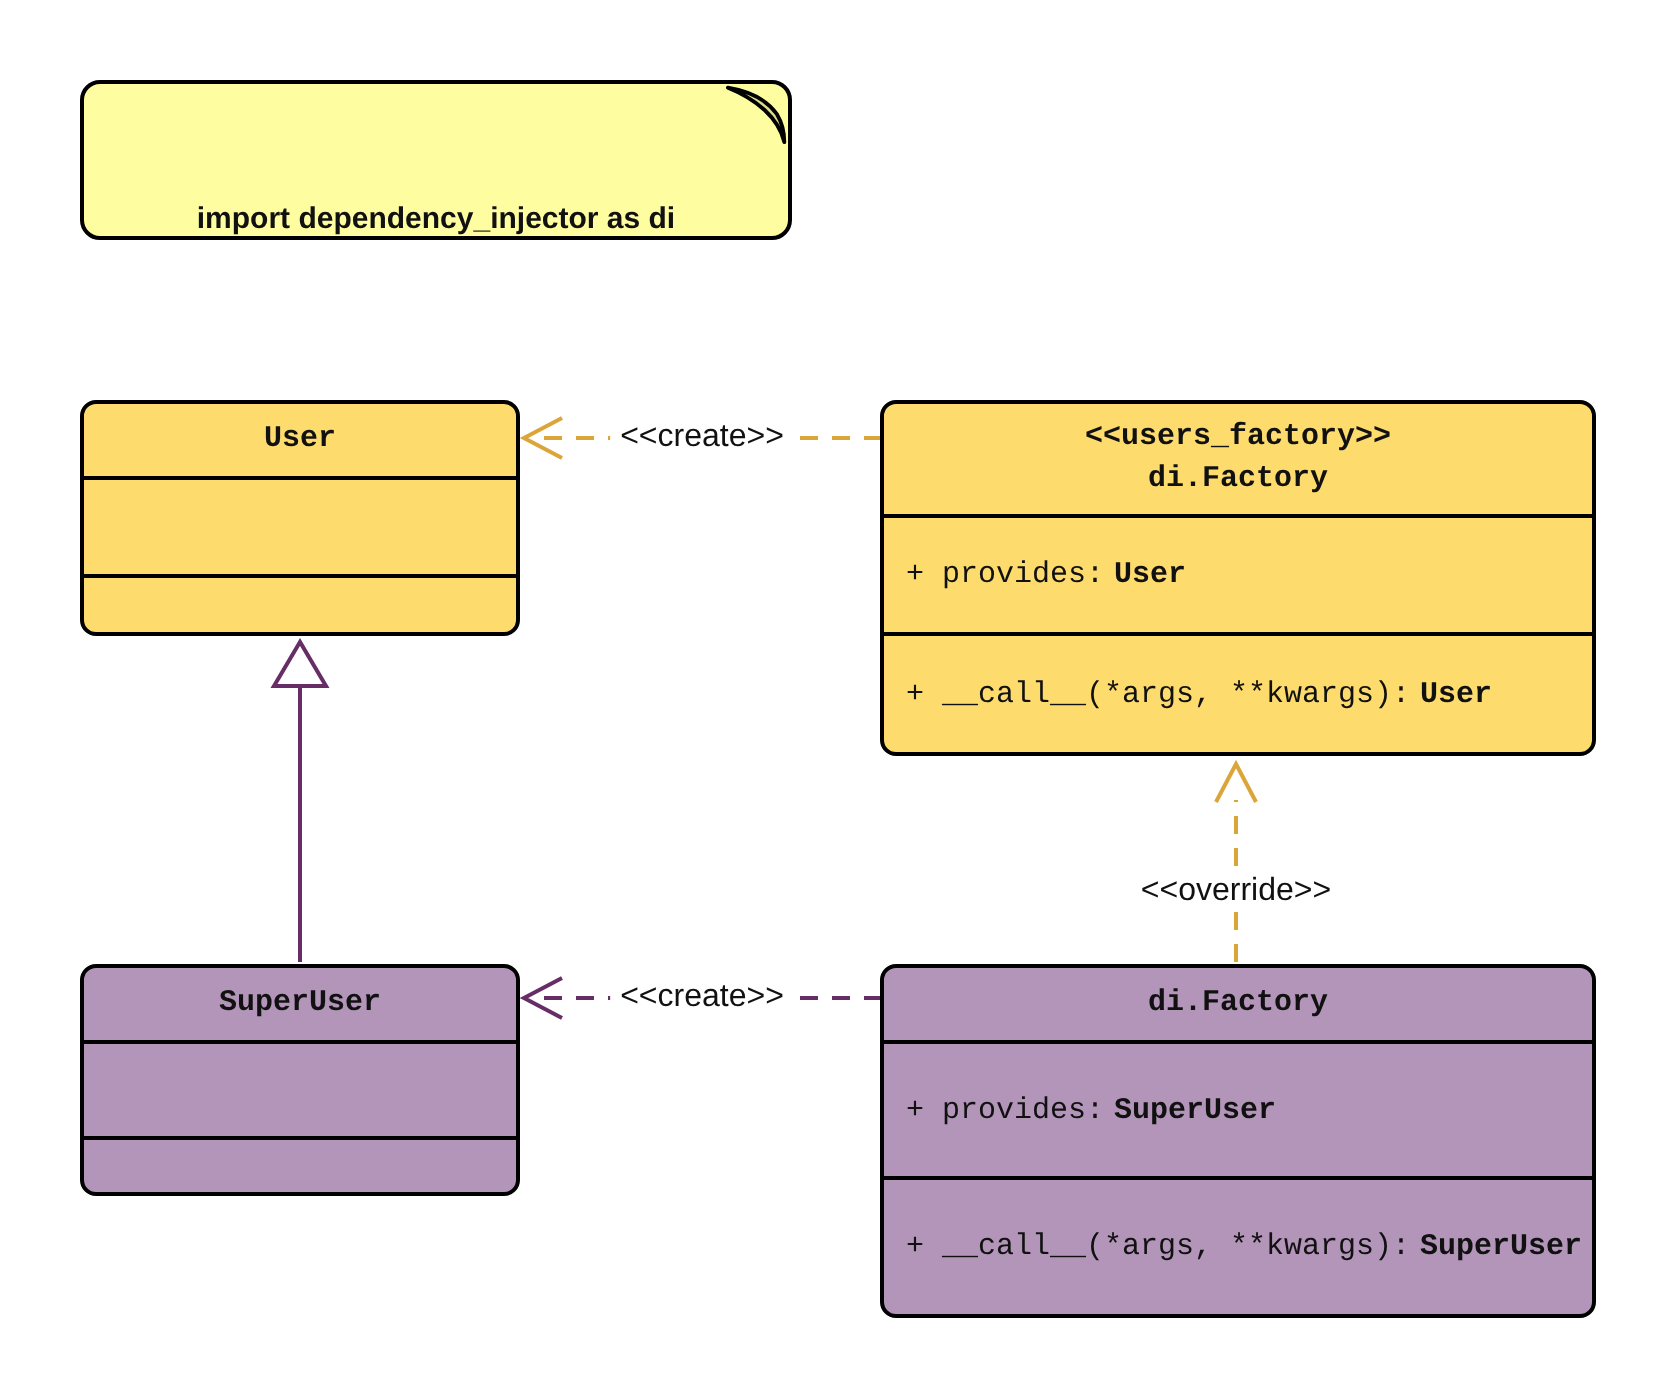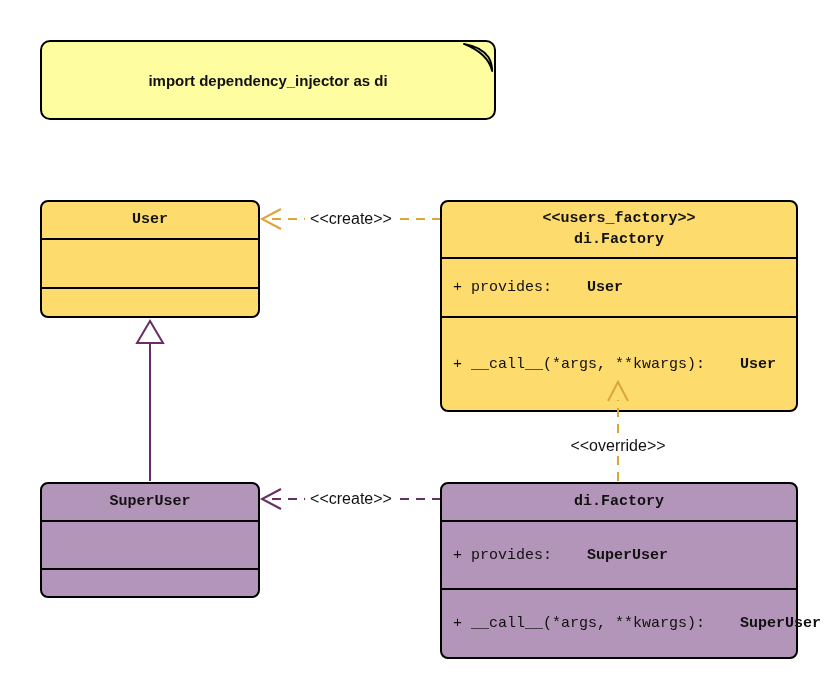--- a/index.html
+++ b/index.html
@@ -11,48 +11,48 @@
     --purple-line:#662D66;
     --border:#000000;
   }
   html,body{margin:0;padding:0;background:#ffffff;}
   .canvas{
     position:relative;width:840px;height:700px;background:#ffffff;
     font-family:"Liberation Sans", sans-serif;overflow:hidden;color:#111;
   }
   
   .note{
-    position:absolute;left:40px;top:40px;width:456px;height:80px;
+    position:absolute;left:40px;top:40px;width:356px;height:80px;
     background:var(--note-fill);border:2px solid var(--border);
     border-radius:10px;box-sizing:border-box;
-    display:flex;align-items:center;justify-content:center;
+    display:flex;align-items:flex-end;justify-content:center;
     font-weight:bold;font-size:15px;z-index:2;
   }
   .note-fold{position:absolute;top:-1px;right:-1px;width:32px;height:32px;}
   
   .uml{
     position:absolute;border:2px solid var(--border);border-radius:8px;
     box-sizing:border-box;display:flex;flex-direction:column;z-index:2;font-family:Liberation Mono, monospace;
   }
   .uml.yellow{background:var(--class-yellow-fill);}
   .uml.purple{background:var(--class-purple-fill);justify-content:space-between;}
   .uml .title{
     display:flex;flex-direction:column;align-items:center;justify-content:center;
     font-weight:bold;font-size:15px;line-height:1.35;text-align:center;
     border-bottom:2px solid var(--border);
   }
   .uml .comp{border-bottom:2px solid var(--border);}
   .uml .comp.last{border-bottom:none;flex:1;}
-  .member{display:flex;align-items:center;padding:0 11px;font-size:15px;white-space:nowrap;gap:30px;}
+  .member{display:flex;align-items:center;padding:0 11px;font-size:15px;white-space:nowrap;}
   .member .mtype{font-weight:bold;margin-left:5px;}
   
   .box-user{left:40px;top:200px;width:220px;height:118px;}
   .box-user .title{height:36px;}
   .box-user .mid{height:47px;}
-  .box-users-factory{left:440px;top:200px;width:358px;height:212px;}
+  .box-users-factory{left:440px;top:200px;width:358px;height:178px;}
   .box-users-factory .title{height:55px;}
   .box-users-factory .attr{height:57px;display:flex;align-items:center;}
   .box-users-factory .meth{display:flex;align-items:center;}
   .box-superuser{left:40px;top:482px;width:220px;height:116px;}
   .box-superuser .title{height:36px;}
   .box-superuser .mid{height:46px;}
   .box-su-factory{left:440px;top:482px;width:358px;height:177px;}
   .box-su-factory .title{height:36px;}
   .box-su-factory .attr{height:66px;display:flex;align-items:center;}
   .box-su-factory .meth{display:flex;align-items:center;}

